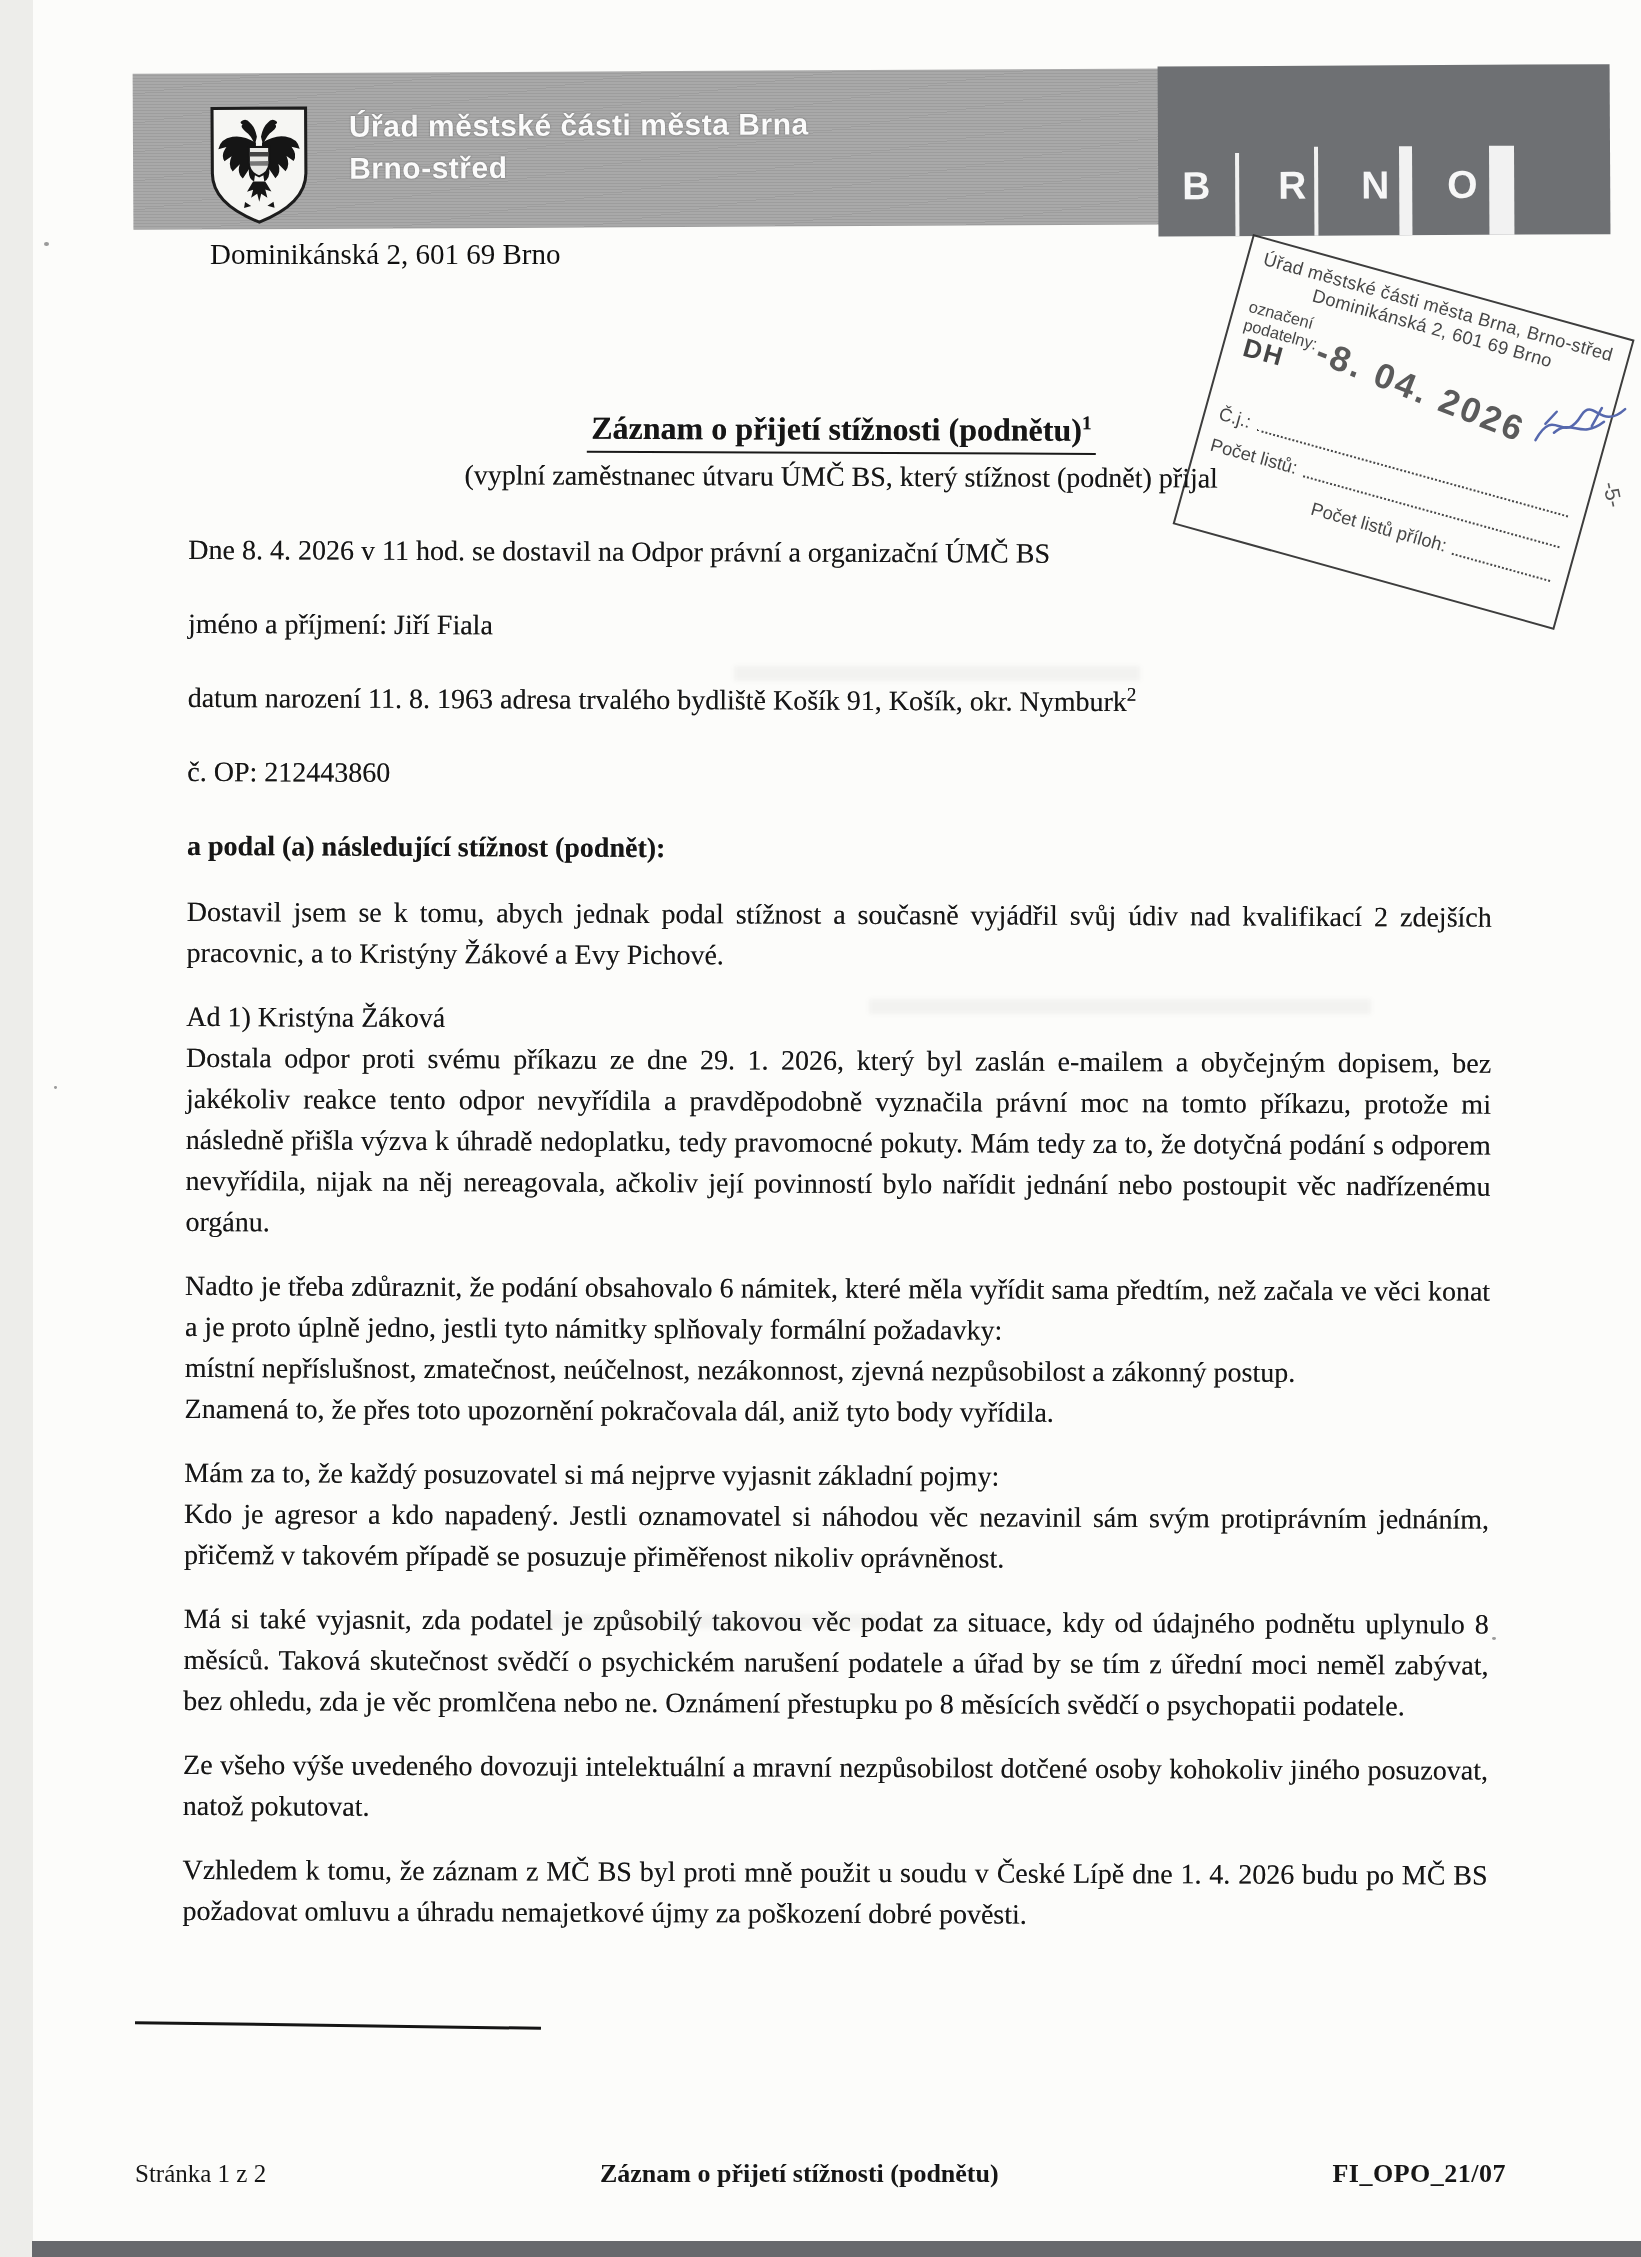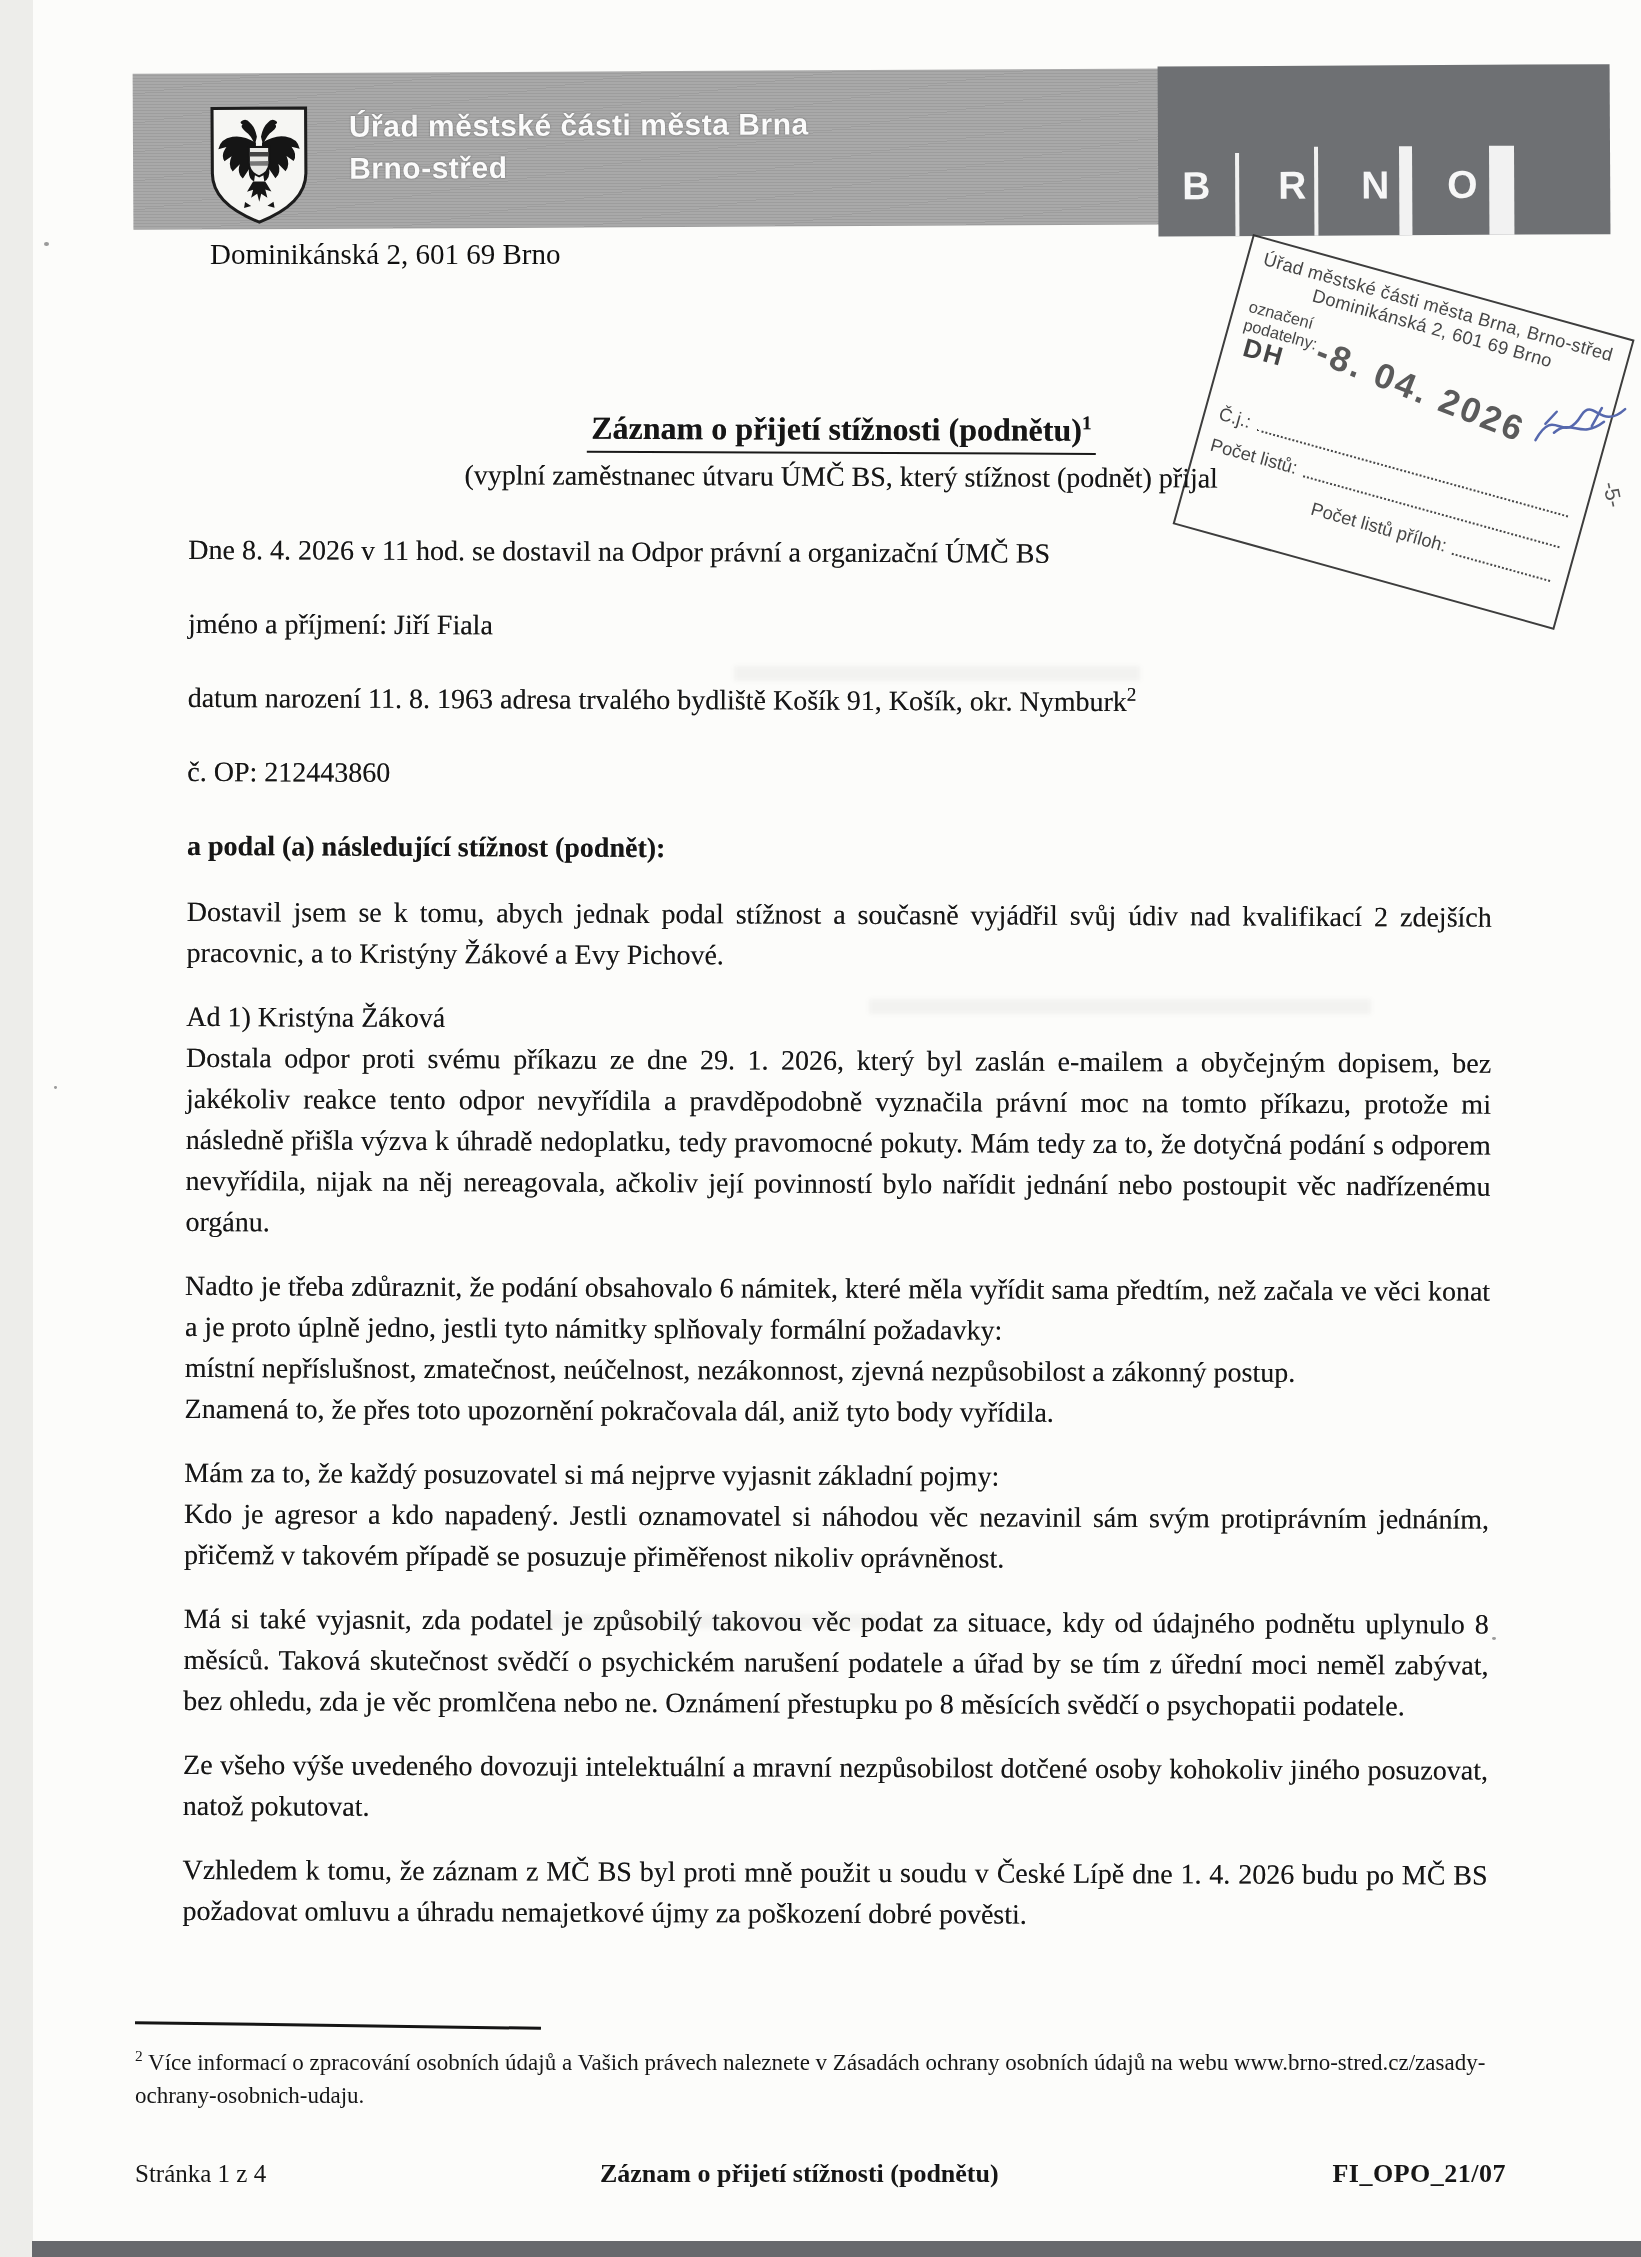--- a/index.html
+++ b/index.html
@@ -169,25 +169,24 @@
 Znamená to, že přes toto upozornění pokračovala dál, aniž tyto body vyřídila.</p>
     <p class="para">Mám za to, že každý posuzovatel si má nejprve vyjasnit základní pojmy:
 Kdo je agresor a kdo napadený. Jestli oznamovatel si náhodou věc nezavinil sám svým protiprávním jednáním, přičemž v takovém případě se posuzuje přiměřenost nikoliv oprávněnost.</p>
     <p class="para">Má si také vyjasnit, zda podatel je způsobilý takovou věc podat za situace, kdy od údajného podnětu uplynulo 8 měsíců. Taková skutečnost svědčí o psychickém narušení podatele a úřad by se tím z úřední moci neměl zabývat, bez ohledu, zda je věc promlčena nebo ne. Oznámení přestupku po 8 měsících svědčí o psychopatii podatele.</p>
     <p class="para">Ze všeho výše uvedeného dovozuji intelektuální a mravní nezpůsobilost dotčené osoby kohokoliv jiného posuzovat, natož pokutovat.</p>
     <p class="para">Vzhledem k tomu, že záznam z MČ BS byl proti mně použit u soudu v České Lípě dne 1. 4. 2026 budu po MČ BS požadovat omluvu a úhradu nemajetkové újmy za poškození dobré pověsti.</p>
   </div>
 
   <div class="footnotes">
     <div class="fn-rule"></div>
-    <div class="fn"><sup>2</sup> <span>Více informací o zpracování osobních údajů a Vašich právech naleznete v Zásadách ochrany osobních údajů na webu www.brno-stred.cz/zasady-ochrany-osobnich-udaju.</span></div>
   </div>
 
   <div class="footer-row">
-    <span class="footer-page">Stránka 1 z 4</span>
+    <span class="footer-page">Stránka 1 z 2</span>
     <span class="footer-center">Záznam o přijetí stížnosti (podnětu)</span>
     <span class="footer-code">FI_OPO_21/07</span>
   </div>
 
   <div class="bottom-band"></div>
 
   <span class="speck" style="left:44px;top:242px;width:4.8px;height:3.9px"></span>
   <span class="speck" style="left:54px;top:1086px;width:2.9px;height:2.9px"></span>
   <span class="speck" style="left:1492px;top:1637px;width:3.9px;height:2.9px"></span>
   <div class="ghost" style="left:734px;top:666px;width:406px;height:15.4px"></div>

